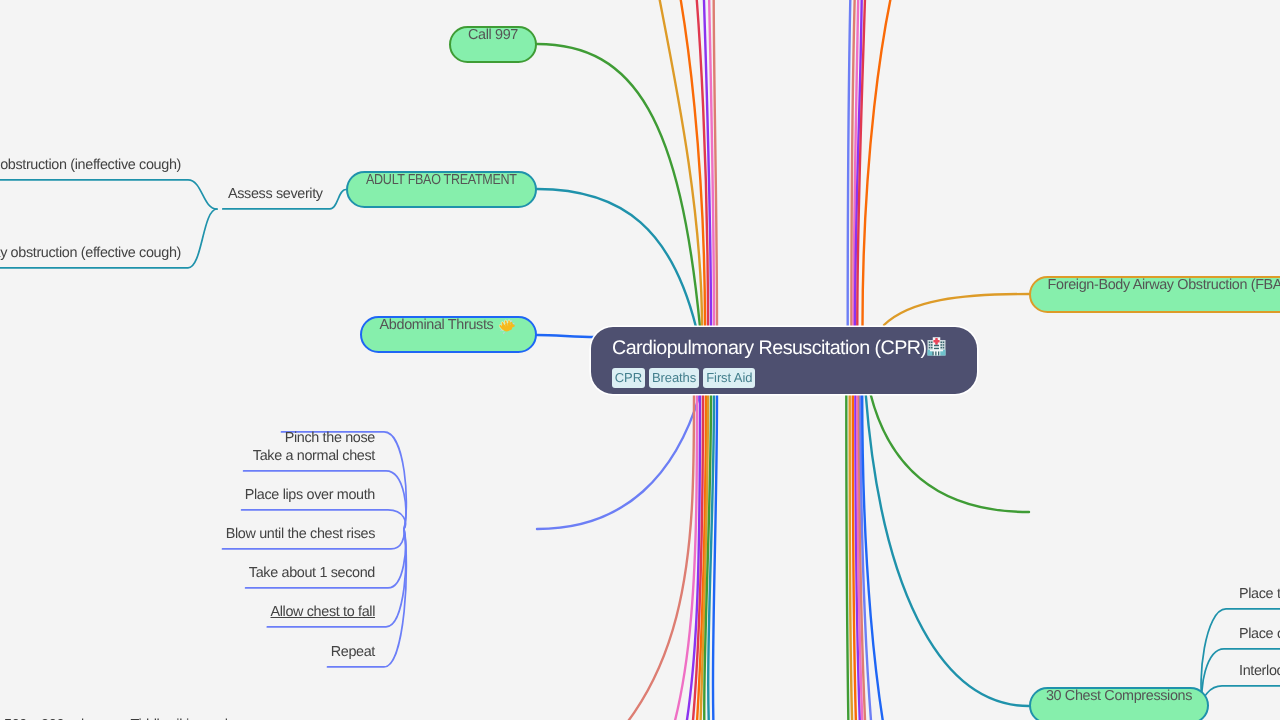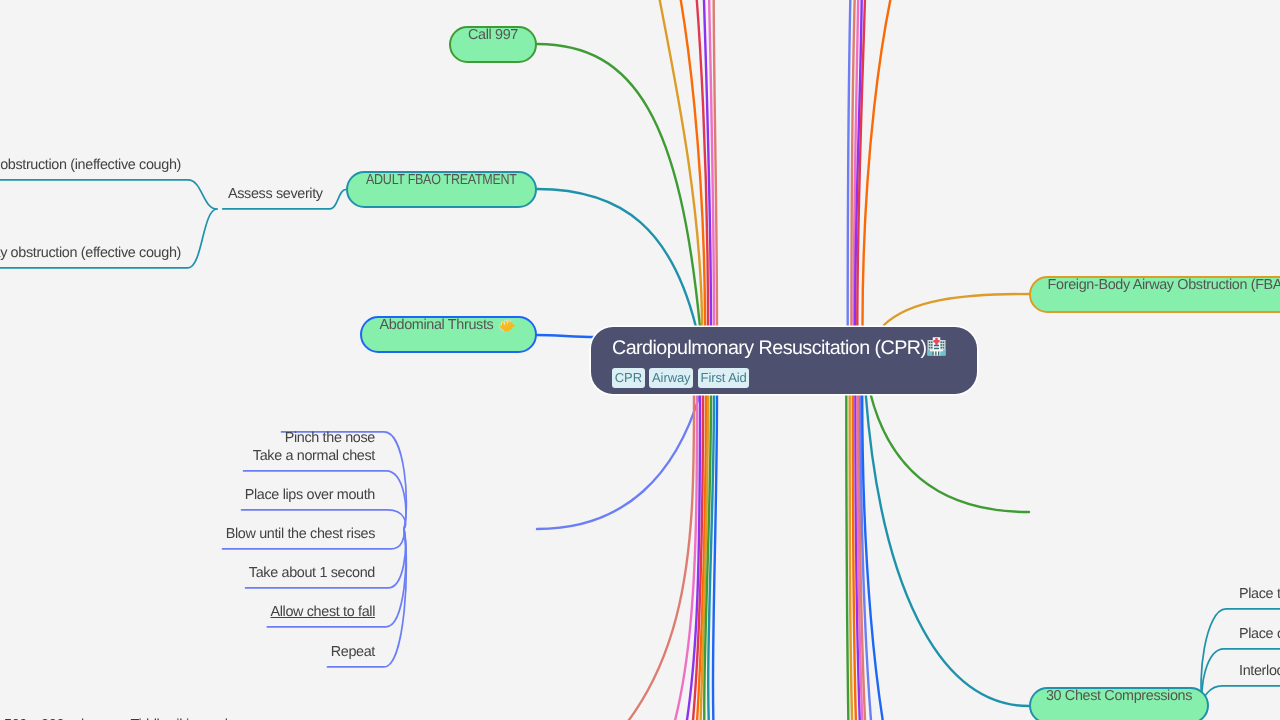--- a/index.html
+++ b/index.html
@@ -131,21 +131,21 @@
             <rect x="12.8" y="30.5" width="2.6" height="8.5"></rect>
             <rect x="18.4" y="30.5" width="2.6" height="8.5"></rect>
             <rect x="24" y="30.5" width="2.6" height="8.5"></rect>
           </g>
           <rect x="8" y="27.2" width="26" height="3.4" fill="#f2f7f8"></rect>
         </svg>
       </span>
     </div>
     <div class="tags">
       <span class="tag">CPR</span>
-      <span class="tag">Airway</span>
+      <span class="tag">Breaths</span>
       <span class="tag">First Aid</span>
     </div>
   </div>
 </div>
 
 <div class="node" style="left:449px;top:26px;width:88px;height:37px;border-color:#3f9c35;">
   <span class="lbl">Call 997</span>
 </div>
 
 <div class="node" style="left:360px;top:316px;width:177px;height:37px;border-color:#1e66f5;">

